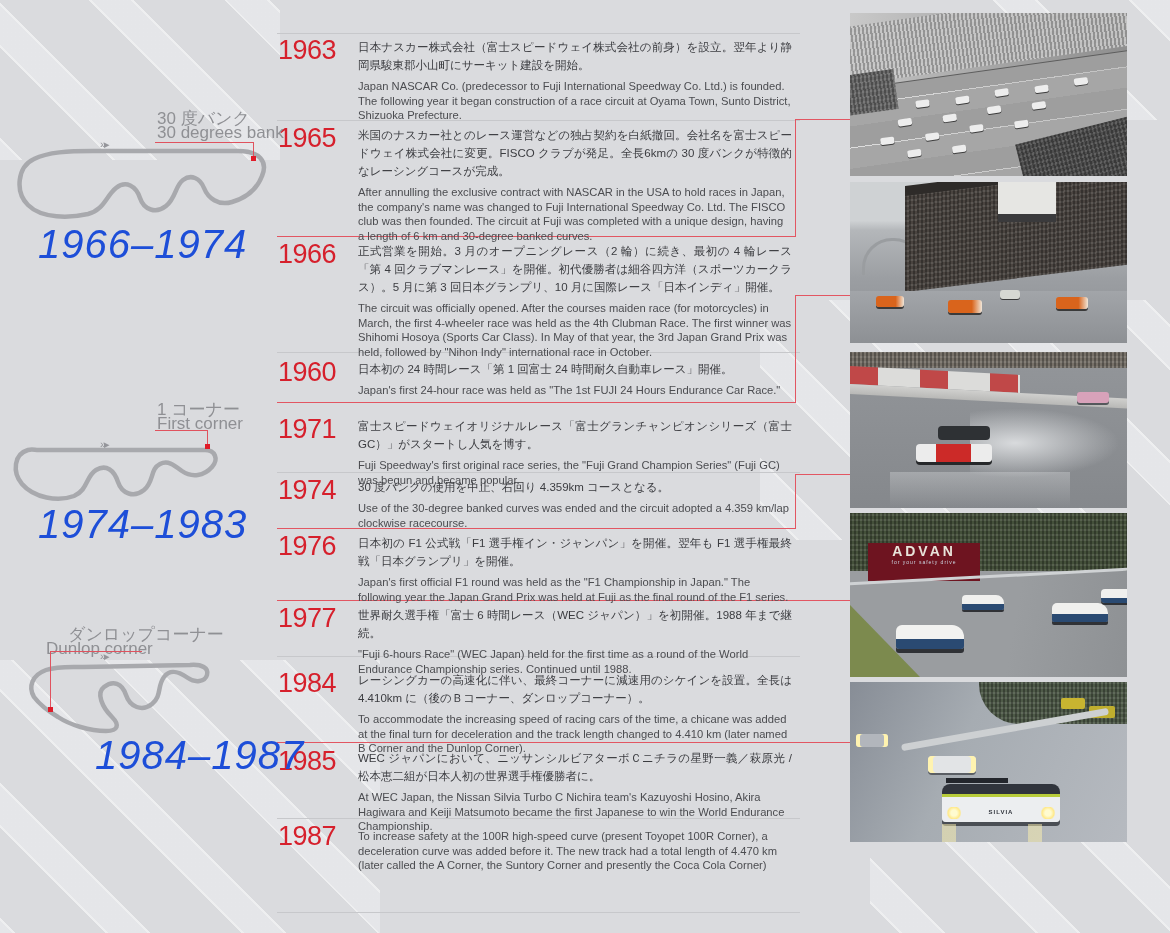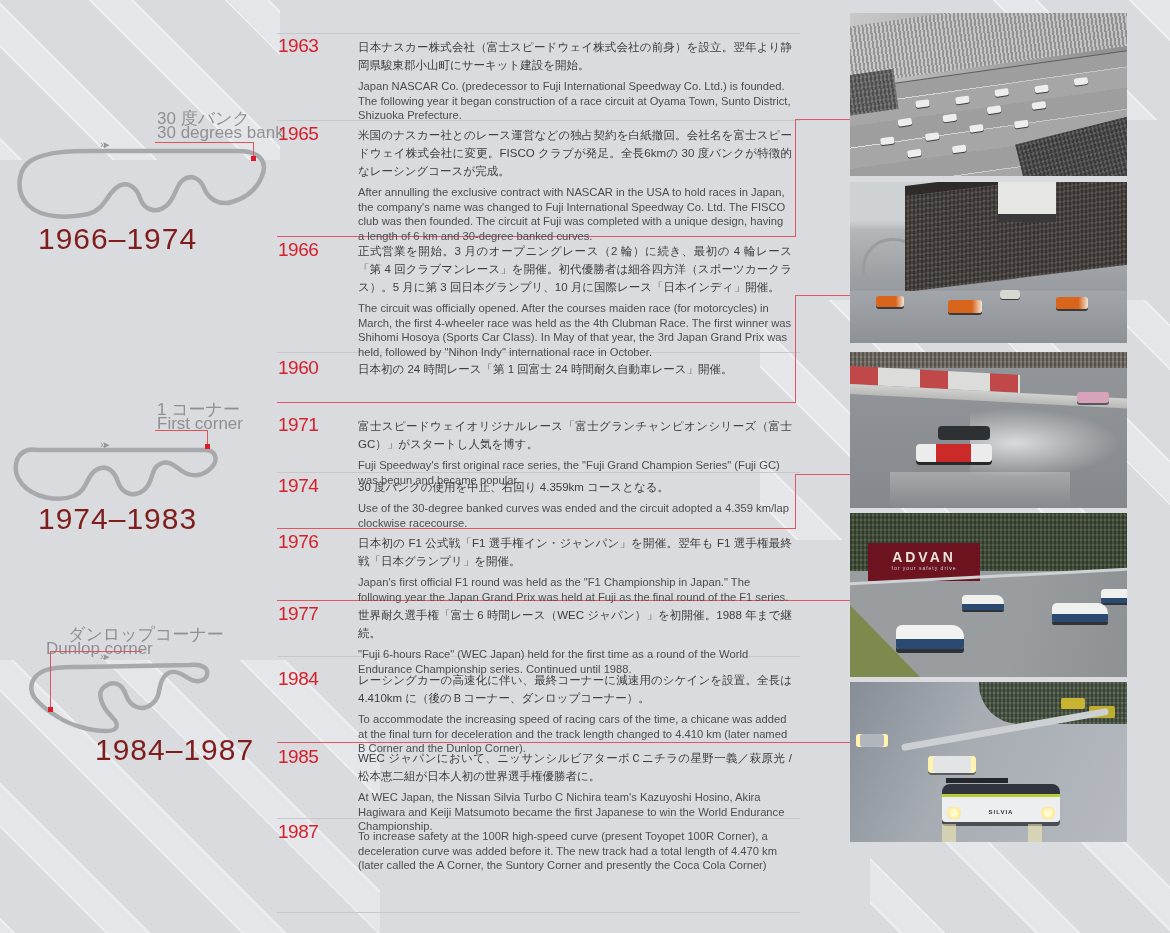--- a/index.html
+++ b/index.html
@@ -3,32 +3,32 @@
 <meta charset="utf-8">
 <style>
   html,body{margin:0;padding:0;background:#dadbde;}
   #canvas{position:relative;width:1170px;height:933px;background:#dadbde;overflow:hidden;
           font-family:"Liberation Sans","DejaVu Sans",sans-serif;}
   .ribbon{position:absolute;z-index:0;pointer-events:none;
           background:repeating-linear-gradient(45deg,rgba(255,255,255,0) 0 26px,rgba(255,255,255,.55) 26px 28px,
                      rgba(231,232,235,.85) 28px 56px,rgba(255,255,255,.55) 56px 58px,rgba(255,255,255,0) 58px 96px);}
   
   .entry{position:absolute;left:278px;width:515px;z-index:2;}
-  .yr{position:absolute;left:0;top:-3px;font-size:19px;letter-spacing:-.5px;color:#d6202c;}
+  .yr{position:absolute;left:0;top:-3px;font-size:27px;letter-spacing:-.5px;color:#d6202c;}
   .ebody{margin-left:80px;width:434px;}
   .jp{font-size:11.5px;line-height:18px;color:#3b3c40;text-align:justify;}
   .en{font-size:11.2px;line-height:14.5px;color:#4b4c50;margin-top:5px;text-align:left;}
   .sep{position:absolute;left:277px;width:523px;height:1px;background:#c7c8cb;z-index:1;}
   .sepr{position:absolute;left:277px;width:519px;height:1px;background:#e25662;z-index:1;}
   .rline{position:absolute;background:#e25662;z-index:1;}
   
   .tmap{position:absolute;z-index:1;}
   .tmap svg path{fill:none;stroke:#a8a9ad;stroke-width:4.5;stroke-linejoin:round;stroke-linecap:round;}
   .tlabel{position:absolute;font-size:17px;color:#8f9094;line-height:13px;white-space:nowrap;z-index:2;}
-  .tcaption{position:absolute;font-size:30px;color:#7f1d1d;letter-spacing:1px;z-index:2;}
+  .tcaption{position:absolute;font-size:40px;color:#1d4ed8;letter-spacing:1px;z-index:2;font-style:italic;}
   .cdot{position:absolute;width:5px;height:5px;background:#e01b28;z-index:3;}
   .cline{position:absolute;background:#e0525e;z-index:2;}
   .startmark{position:absolute;font-size:11px;color:#94959a;letter-spacing:-2px;z-index:2;}
   
   .photo{position:absolute;left:850px;width:277px;overflow:hidden;z-index:2;}
   .ab{position:absolute;}
   .car1{position:absolute;width:14px;height:7px;background:#ededed;border-radius:2px;box-shadow:0 1px 0 #3d3d3d;}
   .speck-dark{background-image:repeating-linear-gradient(90deg,rgba(0,0,0,.28) 0 2px,transparent 2px 4px),
               repeating-linear-gradient(0deg,rgba(255,255,255,.10) 0 2px,transparent 2px 5px);}
   .billboard-text{font-weight:bold;color:#e8e4da;font-size:14px;letter-spacing:3px;text-align:center;line-height:16px;}
@@ -84,20 +84,21 @@
     <span class="yr">1966</span>
     <div class="ebody">
         <div class="jp">正式営業を開始。3 月のオープニングレース（2 輪）に続き、最初の 4 輪レース「第 4 回クラブマンレース」を開催。初代優勝者は細谷四方洋（スポーツカークラス）。5 月に第 3 回日本グランプリ、10 月に国際レース「日本インディ」開催。</div>
     <div class="en">The circuit was officially opened. After the courses maiden race (for motorcycles) in March, the first 4-wheeler race was held as the 4th Clubman Race. The first winner was Shihomi Hosoya (Sports Car Class). In May of that year, the 3rd Japan Grand Prix was held, followed by "Nihon Indy" international race in October.</div>
       </div>
   </div>
   <div class="entry" style="top:360px;">
     <span class="yr">1960</span>
     <div class="ebody">
         <div class="jp">日本初の 24 時間レース「第 1 回富士 24 時間耐久自動車レース」開催。</div>
+    <div class="en">Japan's first 24-hour race was held as "The 1st FUJI 24 Hours Endurance Car Race."</div>
       </div>
   </div>
   <div class="entry" style="top:417px;">
     <span class="yr">1971</span>
     <div class="ebody">
         <div class="jp">富士スピードウェイオリジナルレース「富士グランチャンピオンシリーズ（富士 GC）」がスタートし人気を博す。</div>
     <div class="en">Fuji Speedway's first original race series, the "Fuji Grand Champion Series" (Fuji GC) was begun and became popular.</div>
       </div>
   </div>
   <div class="entry" style="top:478px;">
@@ -236,21 +237,21 @@
     <div class="ab" style="right:18px;top:40px;width:32px;height:11px;background:#d8a2ba;border-radius:3px;box-shadow:0 2px 0 #55585c;"></div>
     <div class="ab" style="left:120px;top:56px;width:150px;height:70px;background:radial-gradient(ellipse at 30% 50%,rgba(230,232,234,.85),rgba(230,232,234,0) 70%);"></div>
     <div class="ab" style="left:88px;top:74px;width:52px;height:14px;background:#2e3134;border-radius:4px;"></div>
     <div class="ab" style="left:66px;top:92px;width:76px;height:18px;border-radius:4px;
                 background:linear-gradient(90deg,#ececec 0 26%,#cc2a28 26% 72%,#ececec 72%);box-shadow:0 3px 0 #26282a;"></div>
     <div class="ab" style="left:40px;bottom:0;width:180px;height:36px;background:linear-gradient(rgba(220,222,224,.35),rgba(220,222,224,0));"></div>
   </div>
 
   <div class="photo" style="top:513px;height:164px;background:linear-gradient(100deg,#9a9da0 0 60%,#8e9194);">
     <div class="ab speck-dark" style="left:0;top:0;width:100%;height:58px;background-color:#44503a;"></div>
-    <div class="ab" style="left:18px;top:30px;width:112px;height:38px;background:#6e1420;padding-top:6px;box-sizing:border-box;">
+    <div class="ab" style="left:18px;top:30px;width:112px;height:38px;background:#6e1420;box-sizing:border-box;">
       <div class="billboard-text">ADVAN</div>
       <div class="billboard-sub">for your safety drive</div>
     </div>
     <div class="ab" style="left:-10px;top:62px;width:300px;height:3px;background:#cfd2d4;transform:rotate(-3deg);"></div>
     <div class="ab" style="left:0;bottom:0;width:70px;height:90px;background:#7c8a4e;clip-path:polygon(0 20%,100% 100%,0 100%);"></div>
     <div class="ab" style="left:112px;top:82px;width:42px;height:15px;border-radius:4px 8px 2px 2px;
                 background:linear-gradient(#f0f0ee 62%,#2a4a72 62%);box-shadow:0 2px 0 #303236;"></div>
     <div class="ab" style="left:202px;top:90px;width:56px;height:19px;border-radius:5px 10px 2px 2px;
                 background:linear-gradient(#f0f0ee 60%,#2a4a72 60%);box-shadow:0 3px 0 #303236;"></div>
     <div class="ab" style="left:46px;top:112px;width:68px;height:24px;border-radius:6px 12px 3px 3px;

